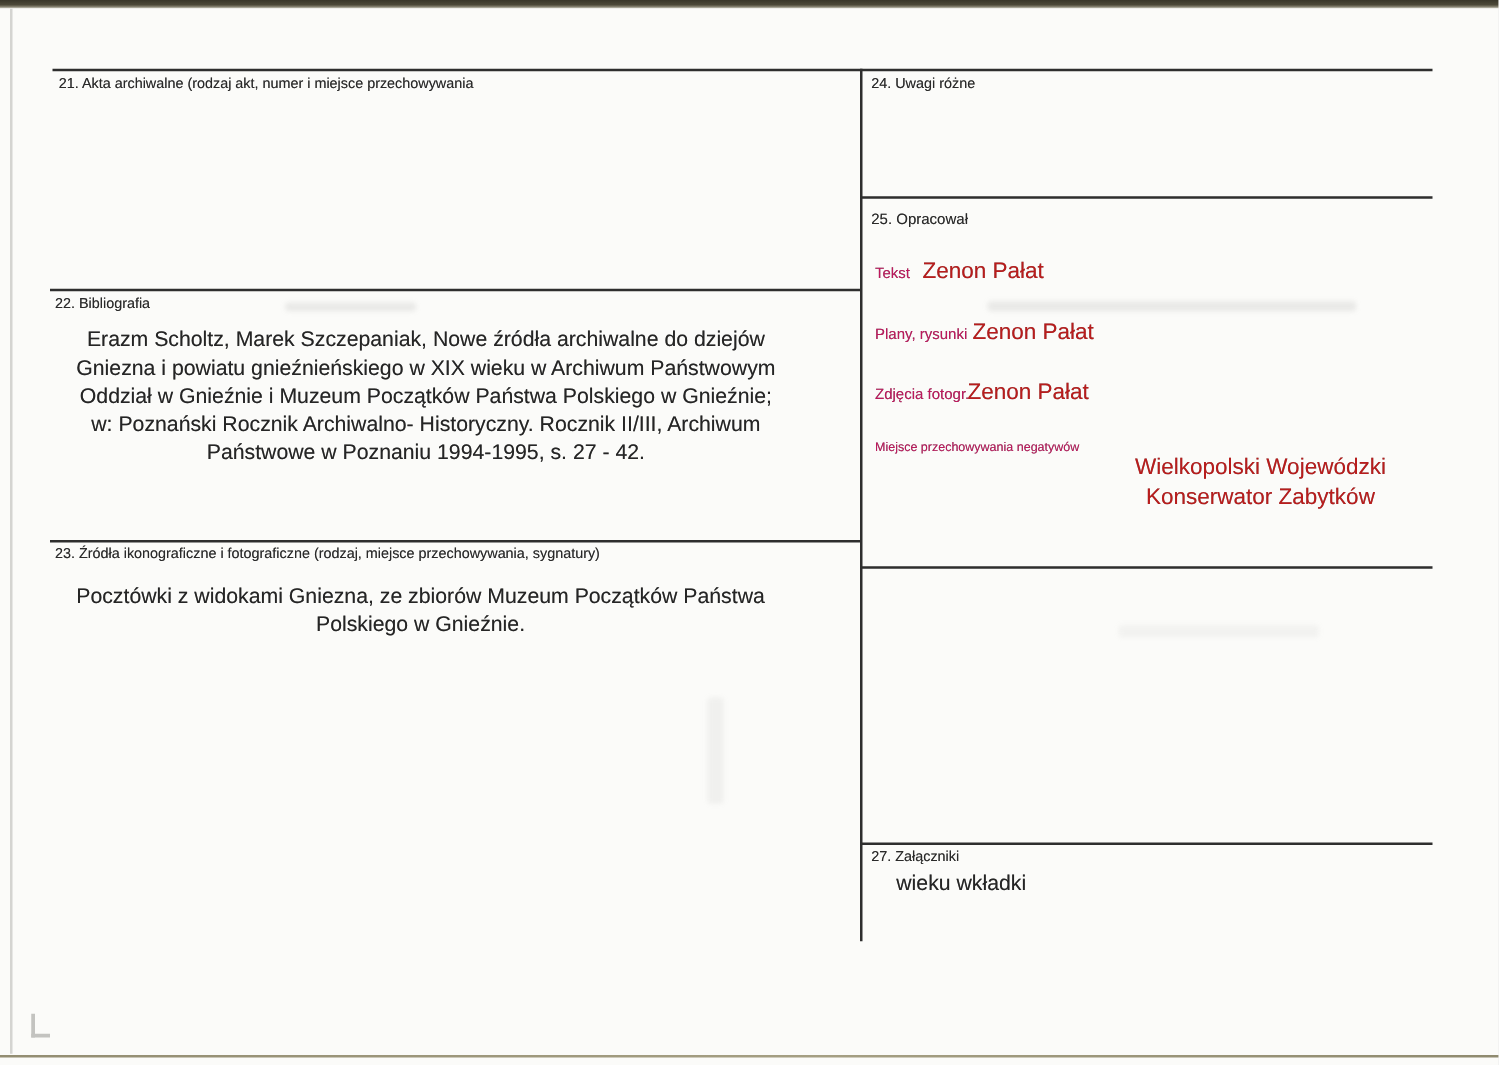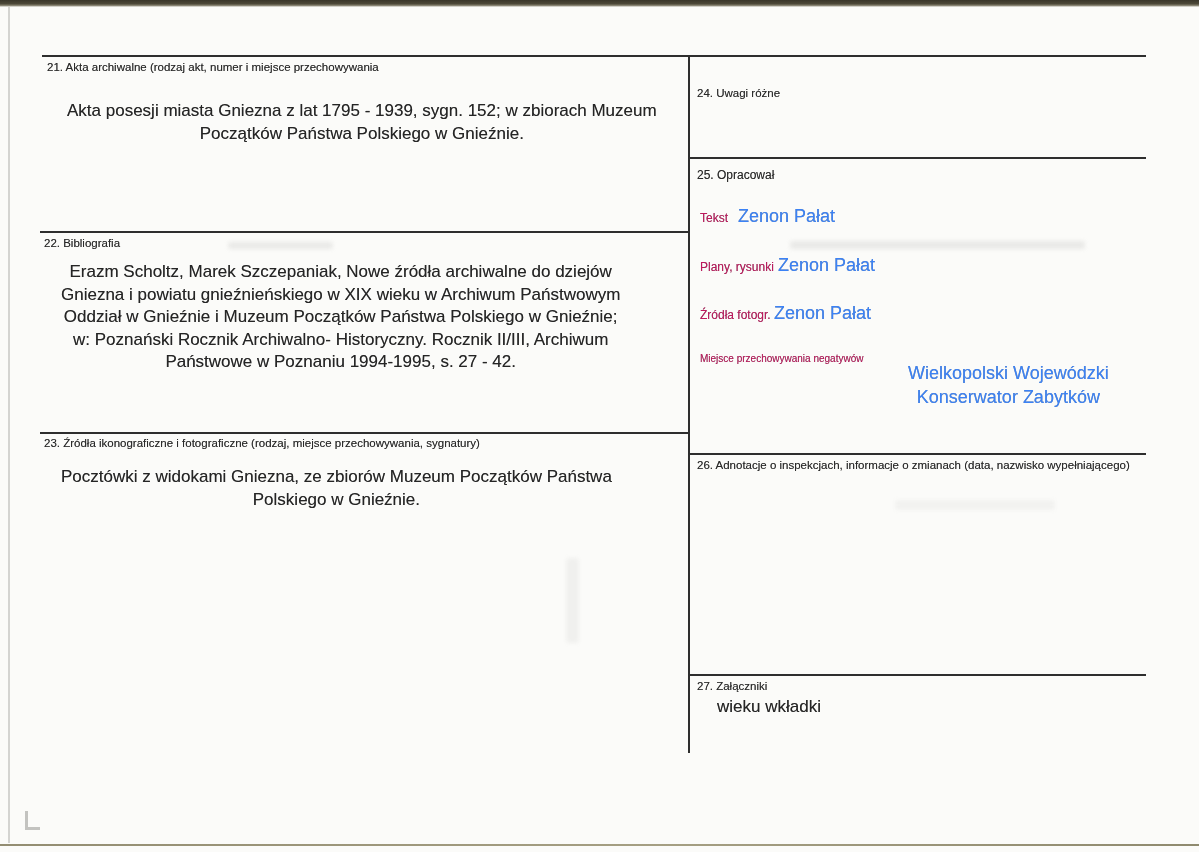--- a/index.html
+++ b/index.html
@@ -25,21 +25,21 @@
   .rule-v{position:absolute;width:2px;background:#2e2e2e;}
 
   
   .sec-label{position:absolute;font-size:11.5px;color:#2a2a2a;white-space:nowrap;
     text-shadow:0 0 .4px rgba(40,40,40,.55);}
   .field-label{position:absolute;font-size:12px;color:#be185d;white-space:nowrap;
     text-shadow:0 0 .4px rgba(40,40,40,.55);}
   .field-label.wide{font-size:10px;}
   .body-text{position:absolute;font-size:17px;line-height:22.5px;color:#252525;
     white-space:pre-line;text-shadow:0 0 .5px rgba(40,40,40,.5);}
-  .value-text{position:absolute;font-size:18px;line-height:24px;color:#3b82f6;
+  .value-text{position:absolute;font-size:18px;line-height:24px;color:#b91c1c;
     white-space:pre-line;text-shadow:0 0 .5px rgba(40,40,40,.5);}
   .note-italic{position:absolute;font-size:12px;font-style:italic;color:#2d2d2d;
     white-space:nowrap;text-shadow:0 0 .4px rgba(40,40,40,.5);}
 </style>
 </head>
 <body>
 
 <div class="page">
 
   <div class="top-bar"></div>
@@ -53,50 +53,47 @@
 
   <div class="rule-h" style="left:42px;top:55px;width:1104px;"></div>
   <div class="rule-h" style="left:40px;top:231px;width:649px;"></div>
   <div class="rule-h" style="left:40px;top:432px;width:649px;"></div>
   <div class="rule-v" style="left:688px;top:55px;height:698px;"></div>
   <div class="rule-h" style="left:688px;top:157px;width:458px;"></div>
   <div class="rule-h" style="left:688px;top:453px;width:458px;"></div>
   <div class="rule-h" style="left:688px;top:674px;width:458px;"></div>
 
   <div class="sec-label" style="left:47px;top:61px;">21. Akta archiwalne (rodzaj akt, numer i miejsce przechowywania</div>
-  <div class="body-text" style="left:67px;top:100px;">Akta posesji miasta Gniezna z lat 1795 - 1939, sygn. 152; w zbiorach Muzeum
-Początków Państwa Polskiego w Gnieźnie.</div>
 
   <div class="sec-label" style="left:44px;top:237px;">22. Bibliografia</div>
   <div class="body-text" style="left:61px;top:261px;">Erazm Scholtz, Marek Szczepaniak, Nowe źródła archiwalne do dziejów
 Gniezna i powiatu gnieźnieńskiego w XIX wieku w Archiwum Państwowym
 Oddział w Gnieźnie i Muzeum Początków Państwa Polskiego w Gnieźnie;
 w: Poznański Rocznik Archiwalno- Historyczny. Rocznik II/III, Archiwum
 Państwowe w Poznaniu 1994-1995, s. 27 - 42.</div>
 
   <div class="sec-label" style="left:44px;top:437px;">23. Źródła ikonograficzne i fotograficzne (rodzaj, miejsce przechowywania, sygnatury)</div>
   <div class="body-text" style="left:61px;top:466px;">Pocztówki z widokami Gniezna, ze zbiorów Muzeum Początków Państwa
 Polskiego w Gnieźnie.</div>
 
-  <div class="sec-label" style="left:697px;top:61px;margin-top:26px;">24. Uwagi różne</div>
+  <div class="sec-label" style="left:697px;top:61px;">24. Uwagi różne</div>
 
   <div class="sec-label" style="left:697px;top:168px;font-size:12px;">25. Opracował</div>
 
   <div class="field-label" style="left:700px;top:211px;">Tekst</div>
   <div class="value-text" style="left:738px;top:204px;">Zenon Pałat</div>
 
   <div class="field-label" style="left:700px;top:260px;">Plany, rysunki</div>
   <div class="value-text" style="left:778px;top:253px;">Zenon Pałat</div>
 
-  <div class="field-label" style="left:700px;top:308px;">Źródła fotogr.</div>
+  <div class="field-label" style="left:700px;top:308px;">Zdjęcia fotogr.</div>
   <div class="value-text" style="left:774px;top:301px;">Zenon Pałat</div>
 
   <div class="field-label wide" style="left:700px;top:353px;">Miejsce przechowywania negatywów</div>
   <div class="value-text" style="left:908px;top:338px;margin-top:23px;">Wielkopolski Wojewódzki
 Konserwator Zabytków</div>
 
 
-  <div class="sec-label" style="left:697px;top:459px;">26. Adnotacje o inspekcjach, informacje o zmianach (data, nazwisko wypełniającego)</div>
 
   <div class="sec-label" style="left:697px;top:680px;">27. Załączniki</div>
   <div class="body-text" style="left:717px;top:696px;">wieku wkładki</div>
 
 </div>
 
 </body></html>

